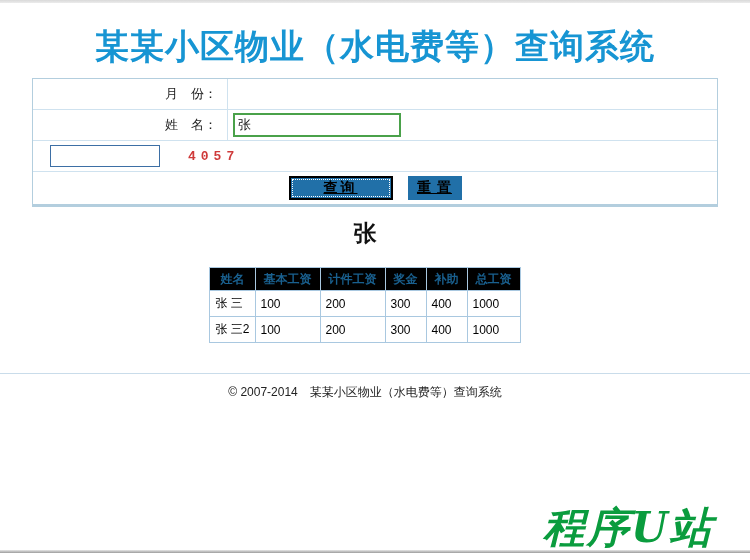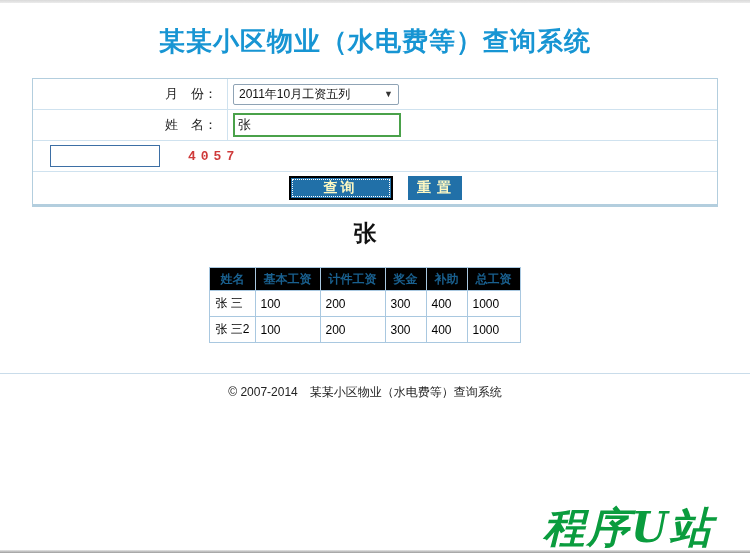--- a/index.html
+++ b/index.html
@@ -5,21 +5,21 @@
   * { margin: 0; padding: 0; box-sizing: border-box; }
   html, body { width: 750px; height: 560px; background: #fff; overflow: hidden; }
   body { font-family: "Liberation Sans", "DejaVu Sans", sans-serif; position: relative; }
 
   .top-bar { position: absolute; left: 0; top: 0; width: 750px; height: 3px;
              background: linear-gradient(to bottom, #d9d9d9, #ececec); }
   .bottom-bar { position: absolute; left: 0; top: 550px; width: 750px; height: 3px;
                 background: linear-gradient(to bottom, #e6e6e6, #9c9c9c); }
 
   .page-title { position: absolute; left: 0; top: 24px; width: 750px;
-                text-align: center; font-size: 26px; font-weight: bold;
+                text-align: center; font-size: 34px; font-weight: bold;
                 color: #1795d3; letter-spacing: 1px; }
 
   
   .form-table { position: absolute; left: 32px; top: 78px; width: 686px;
                 border: 1px solid #b3cede; border-bottom-width: 3px; background: #fff; }
   .form-row { display: flex; align-items: center; height: 31px;
               border-bottom: 1px solid #cfe2ef; }
   .form-row:last-child { border-bottom: none; }
   .cell-label { width: 195px; height: 100%; border-right: 1px solid #cfe2ef;
                 display: flex; align-items: center; justify-content: flex-end;
@@ -38,23 +38,23 @@
                 font-family: "Liberation Sans", "DejaVu Sans", sans-serif; outline: none; }
   .captcha-input { width: 110px; height: 22px; border: 1px solid #3d6fa5;
                    margin-left: 12px; font-size: 13px; padding: 0 3px;
                    font-family: "Liberation Sans", "DejaVu Sans", sans-serif; outline: none; }
   .captcha-code { margin-left: 28px; color: #cf3a3a; font-weight: bold;
                   font-size: 13px; letter-spacing: 5px;
                   font-family: "Liberation Mono", "DejaVu Sans Mono", monospace; }
 
   .buttons-row { display: flex; align-items: center; justify-content: center;
                  height: 32px; gap: 15px; }
-  .btn { background: #2170a8; color: #fef9c3; font-weight: bold; font-size: 14px;
+  .btn { background: #2170a8; color: #000000; font-weight: bold; font-size: 14px;
          border: none; cursor: pointer; height: 24px;
-         font-family: "Liberation Sans", "DejaVu Sans", sans-serif; }
+         font-family: "Liberation Sans", "DejaVu Sans", sans-serif; text-decoration: underline; }
   .btn-query { width: 104px; border: 2px solid #000;
                outline: 1px dotted #fff; outline-offset: -4px; letter-spacing: 3px; }
   .btn-reset { width: 54px; letter-spacing: 1px; }
 
   
   .result-wrap { position: absolute; left: 0; top: 218px; width: 730px; text-align: center; }
   .result-heading { font-size: 23px; font-weight: bold; color: #111; margin-bottom: 18px; }
   .result-table { margin: 0 auto; border-collapse: collapse; font-size: 12px; }
   .result-table th, .result-table td { border: 1px solid #a9c8e0; height: 23px; }
   .result-table th { background: #000000; color: #19608f; font-weight: bold;
@@ -78,26 +78,20 @@
 </head>
 <body>
 
 <div class="top-bar"></div>
 
 <div class="page-title">某某小区物业（水电费等）查询系统</div>
 
 <div class="form-table">
   <div class="form-row">
     <div class="cell-label">月　份：</div>
-    <div class="cell-field">
-      <div class="month-select">
-        <span>2011年10月工资五列</span>
-        <span class="arrow">▼</span>
-      </div>
-    </div>
   </div>
   <div class="form-row">
     <div class="cell-label">姓　名：</div>
     <div class="cell-field">
       <input class="name-input" type="text" value="张" style="">
     </div>
   </div>
   <div class="form-row">
     <div class="cell-field">
       <input class="captcha-input" type="text" style="">

